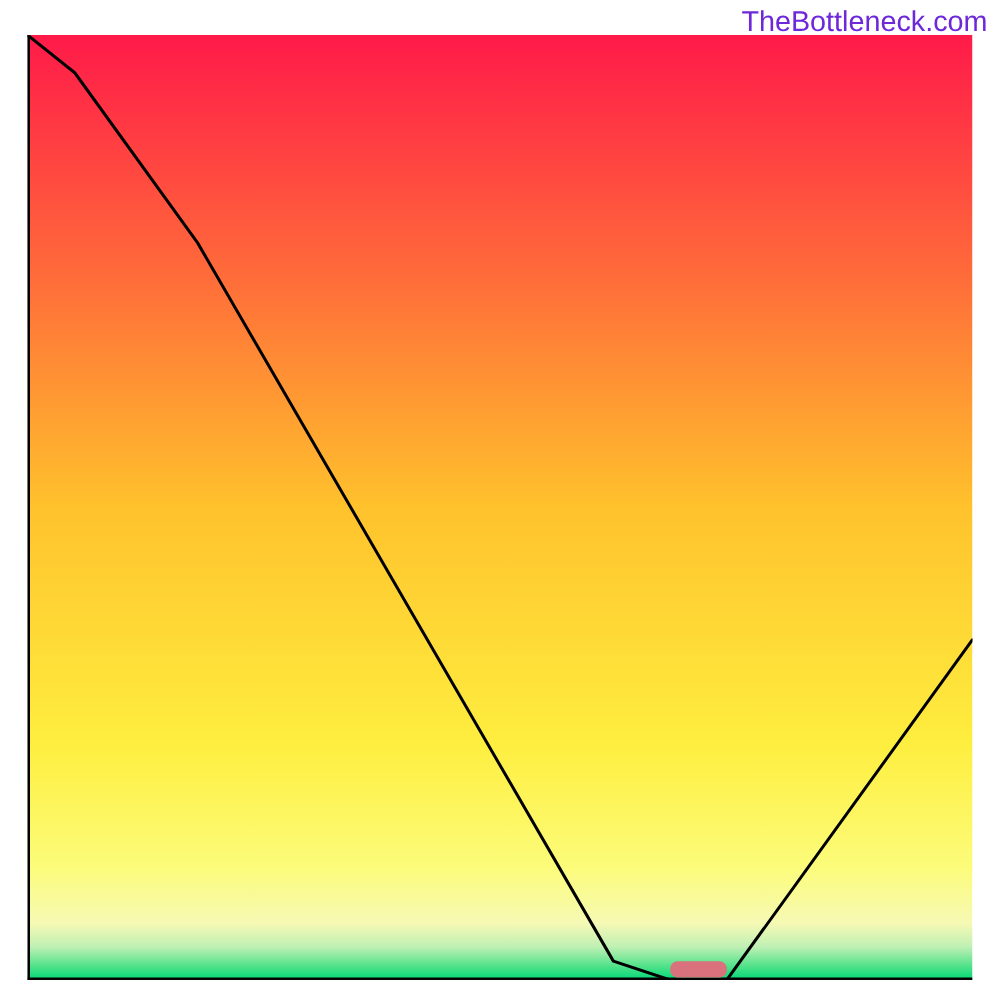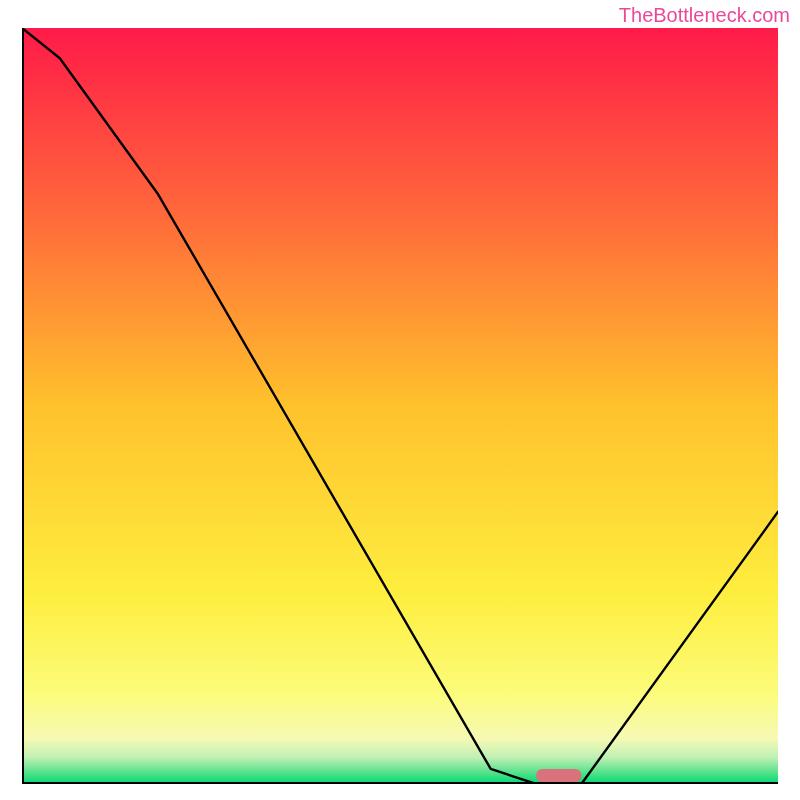--- a/index.html
+++ b/index.html
@@ -12,22 +12,22 @@
   }
   .chart-wrap {
     position: relative;
     width: 800px;
     height: 800px;
   }
   .watermark {
     position: absolute;
     top: 4px;
     right: 10px;
-    color: #ec4899;
-    font-size: 20px;
+    color: #6d28d9;
+    font-size: 23px;
     font-weight: 400;
     letter-spacing: 0;
   }
   .plot {
     position: absolute;
     left: 22px;
     top: 28px;
     width: 756px;
     height: 756px;
   }

